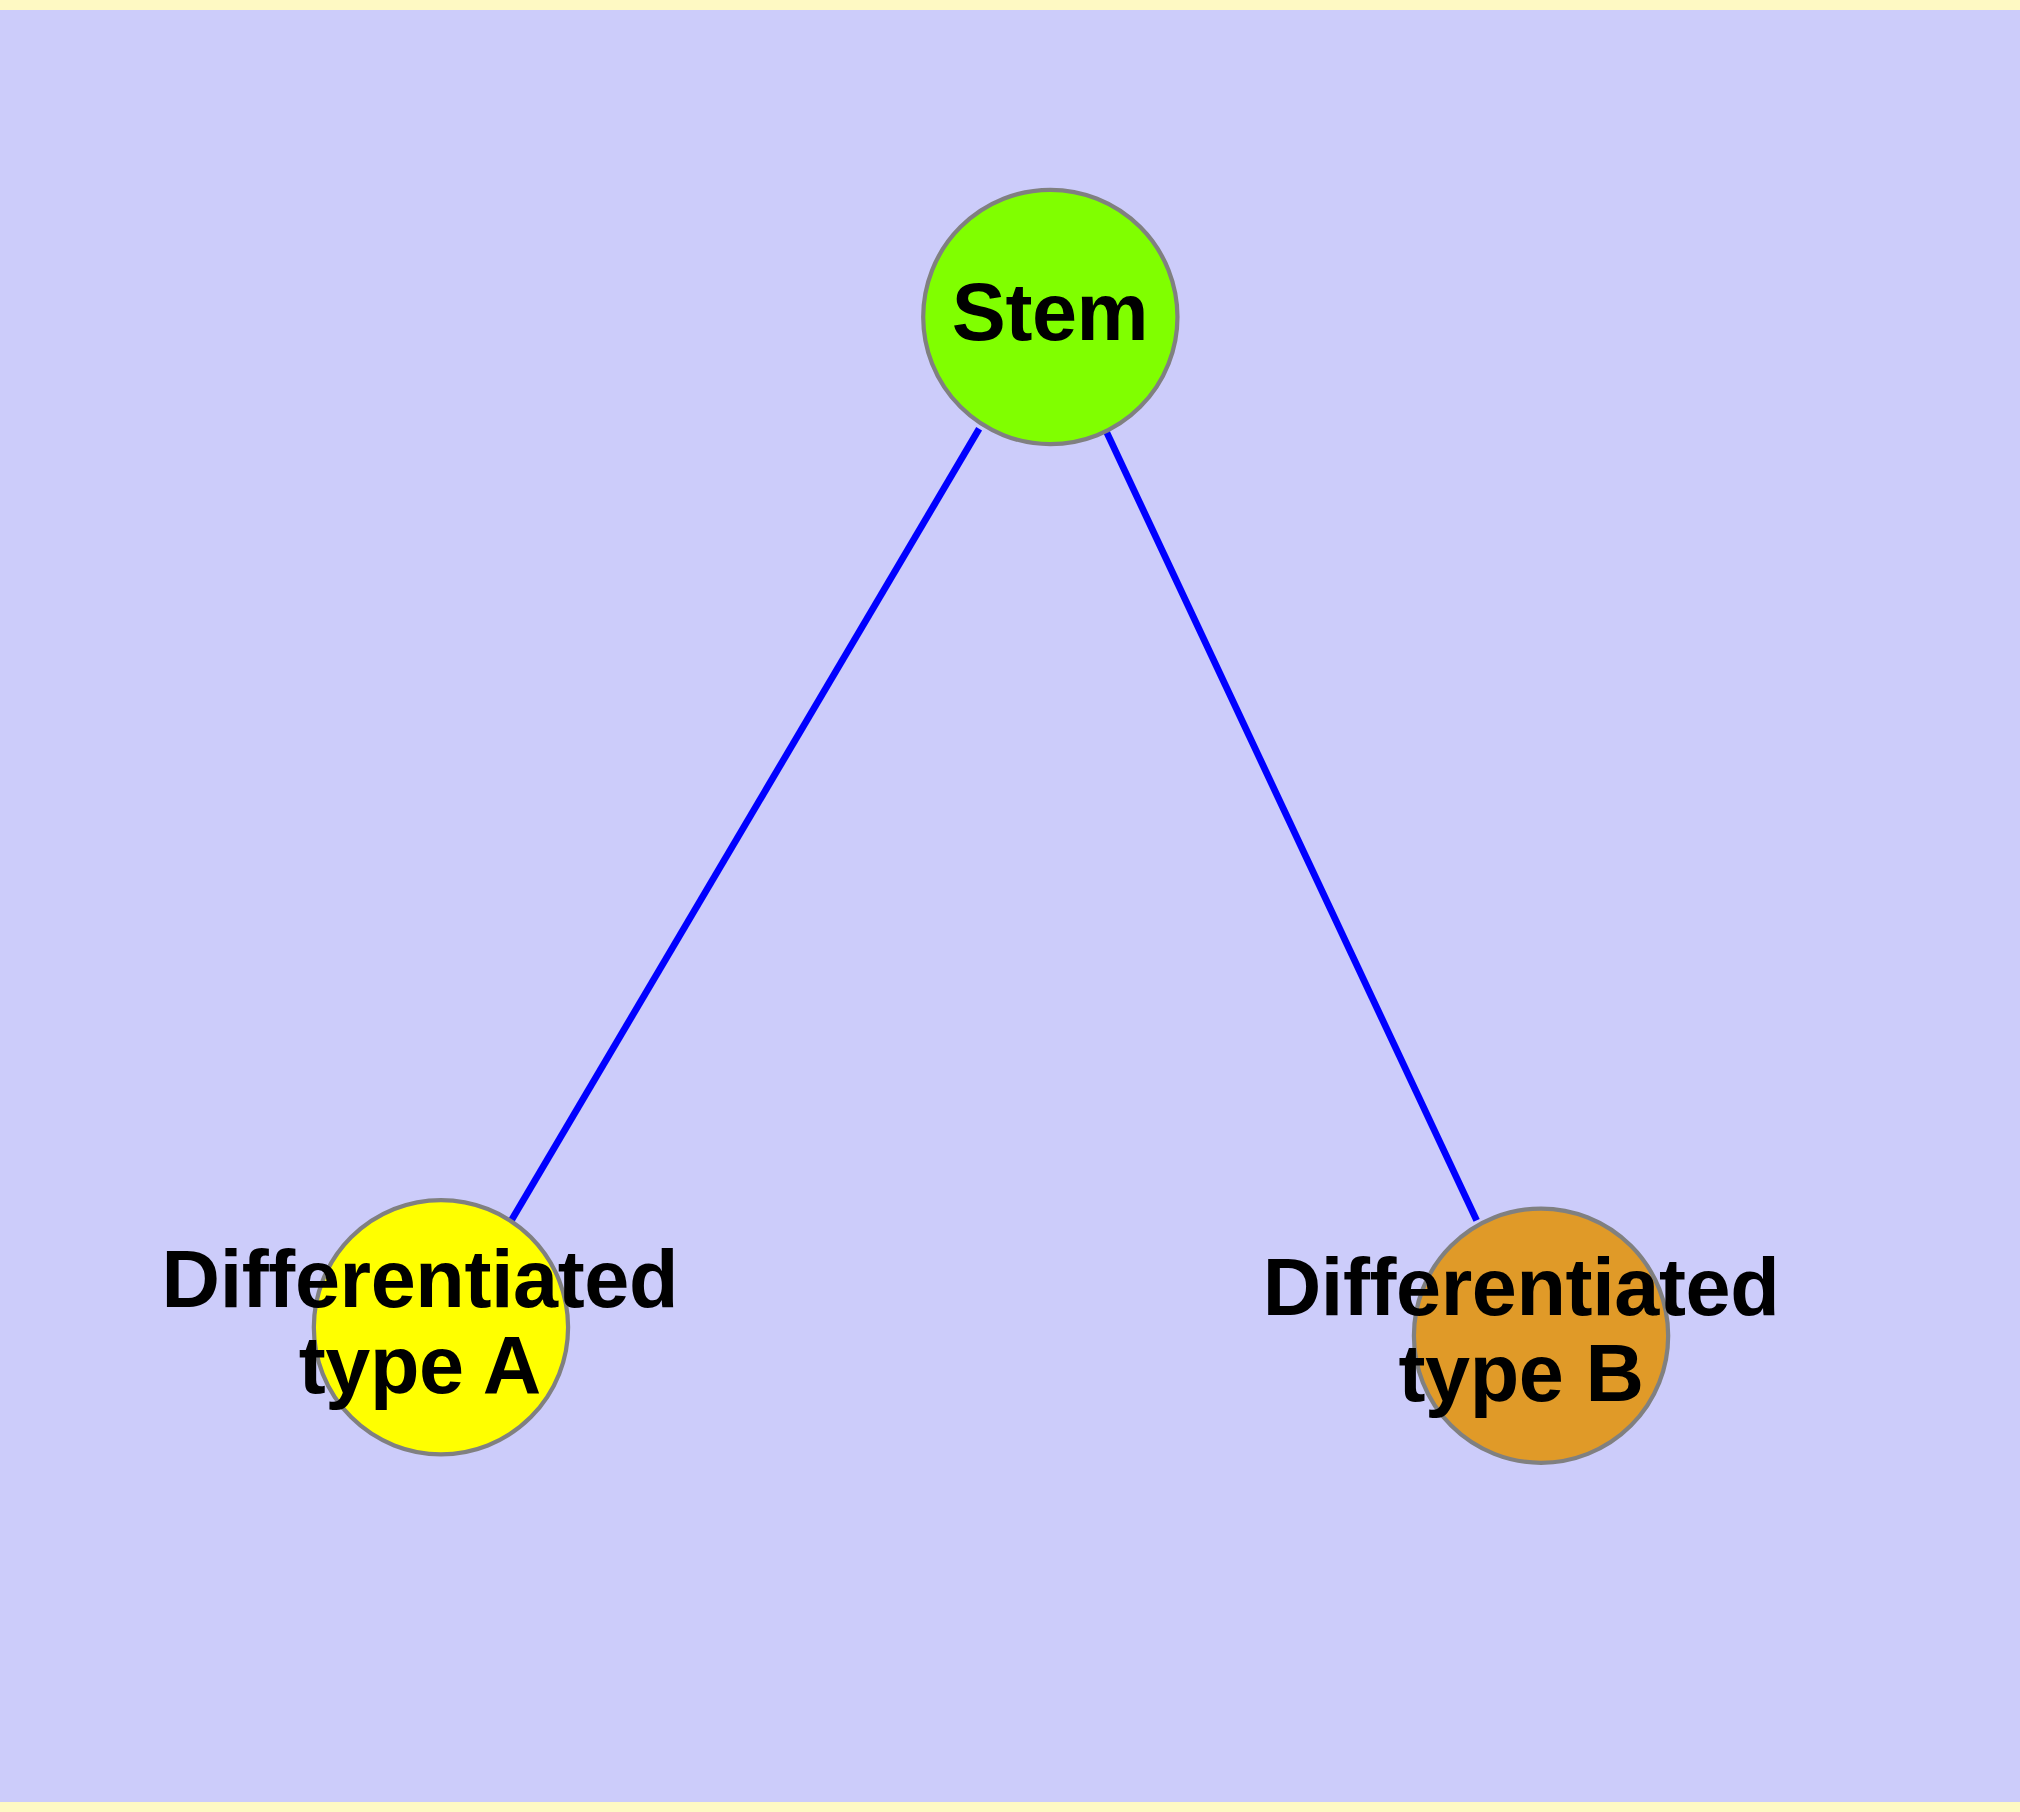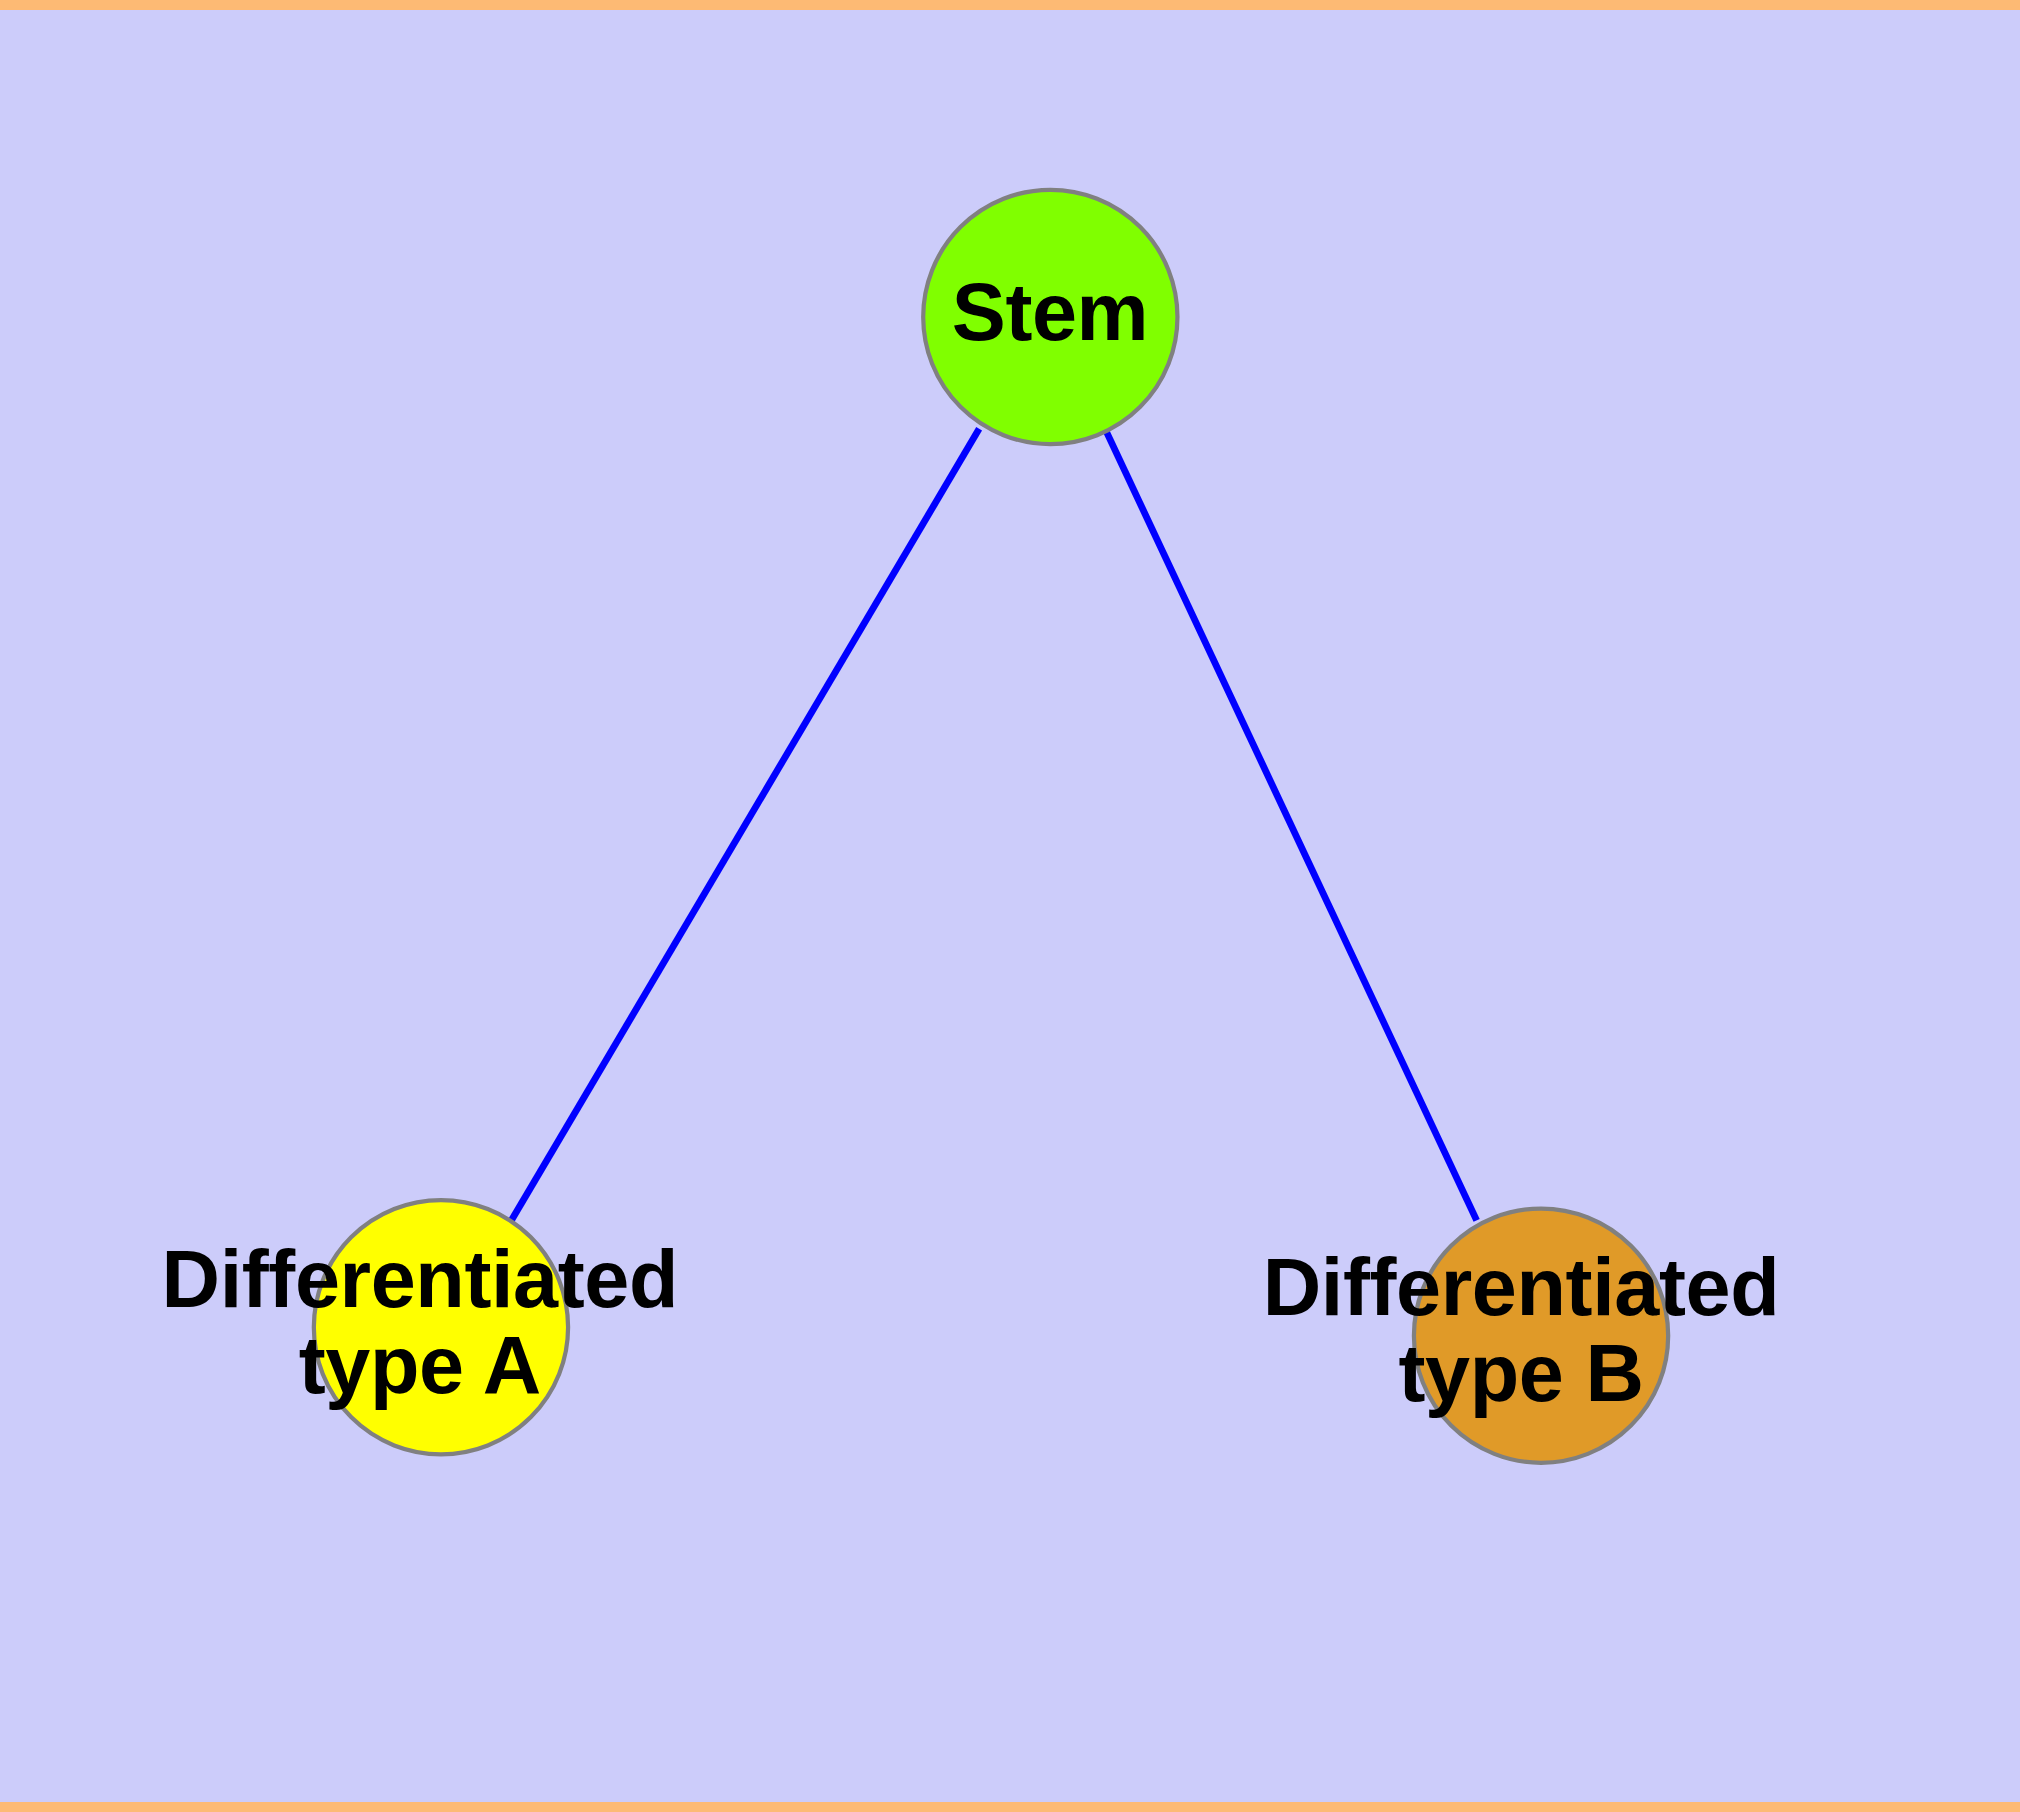--- a/index.html
+++ b/index.html
@@ -5,21 +5,21 @@
 <style>
   html, body {
     margin: 0;
     padding: 0;
     background: #ffffff;
   }
   #canvas {
     position: relative;
     width: 2021px;
     height: 1812px;
-    background: #fdba74;
+    background: #fef9c3;
     overflow: hidden;
     font-family: "Liberation Sans", "DejaVu Sans", sans-serif;
   }
   #plot-area {
     position: absolute;
     left: 0px;
     top: 10.2px;
     width: 2021px;
     height: 1792px;
     background: #ccccfa;

